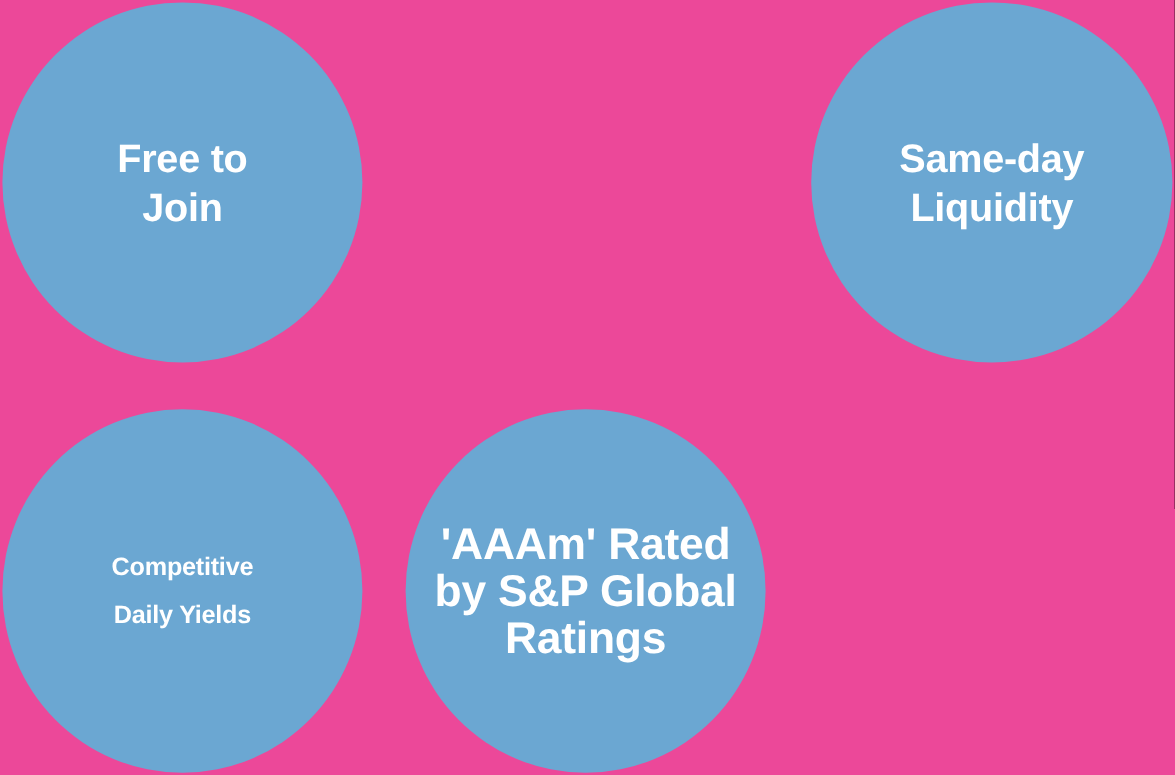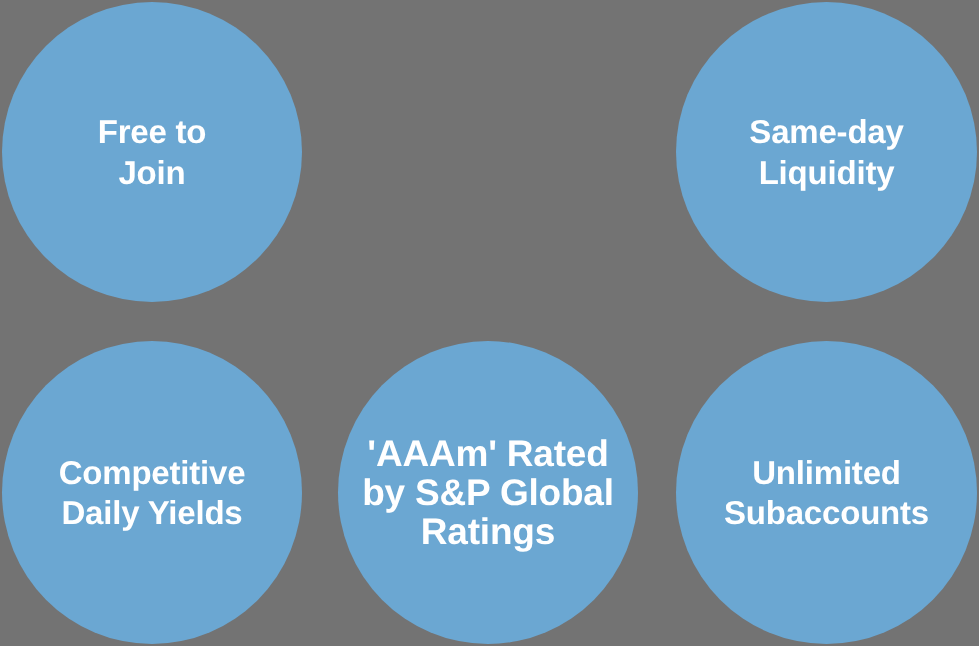--- a/index.html
+++ b/index.html
@@ -8,21 +8,21 @@
     padding: 0;
     background: #000000;
   }
   body {
     font-family: "Liberation Sans", sans-serif;
   }
   #canvas {
     position: relative;
     width: 979px;
     height: 646px;
-    background: #737373;
+    background: #ec4899;
     overflow: hidden;
   }
   .circle {
     position: absolute;
     border-radius: 50%;
     background: #6ba7d2;
     display: flex;
     align-items: center;
     justify-content: center;
     box-sizing: border-box;
@@ -41,21 +41,21 @@
     text-rendering: geometricPrecision;
   }
   
   .col-1 { left: 2px;   width: 300px; }
   .col-2 { left: 338px; width: 300px; }
   .col-3 { left: 676px; width: 301px; align-items: center; }
   .row-1 { top: 2px;   height: 300px; }
   .row-2 { top: 341px; height: 303px; }
 
   .size-sm { font-size: 33px; line-height: 41px; }
-  .size-md { font-size: 33px; line-height: 40px; }
+  .size-md { font-size: 21px; line-height: 40px; }
   .size-lg { font-size: 37px; line-height: 39px; }
 </style>
 </head>
 <body>
 
 <div id="canvas">
 
   <div class="circle col-1 row-1">
     <span class="circle-label size-sm">Free to
 Join</span>
@@ -71,18 +71,14 @@
     <span class="circle-label size-md">Competitive
 Daily Yields</span>
   </div>
 
   <div class="circle col-2 row-2">
     <span class="circle-label size-lg">'AAAm' Rated
 by S&amp;P Global
 Ratings</span>
   </div>
 
-  <div class="circle col-3 row-2">
-    <span class="circle-label size-md">Unlimited
-Subaccounts</span>
-  </div>
 
 </div>
 
 </body></html>

